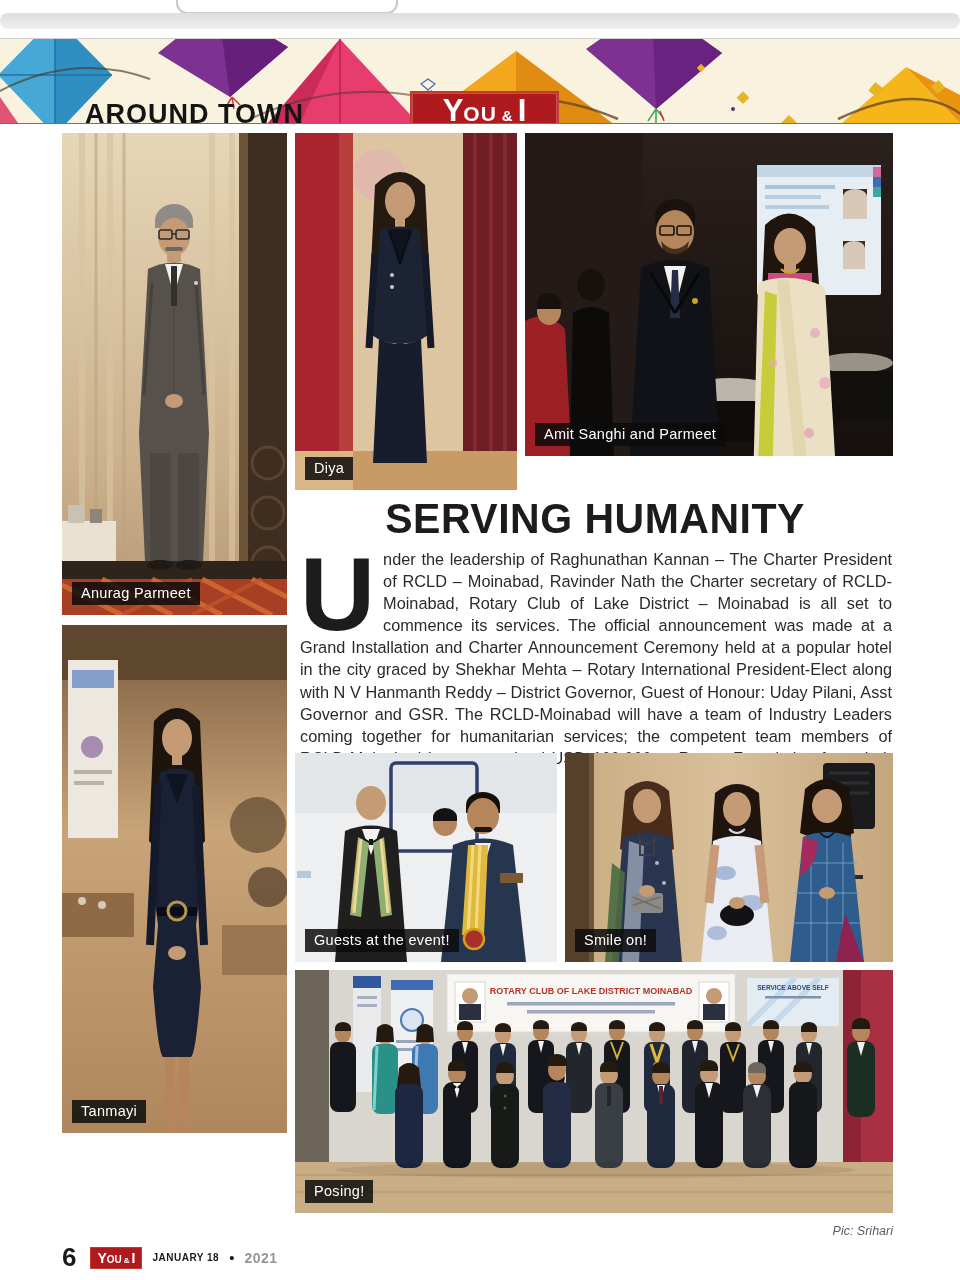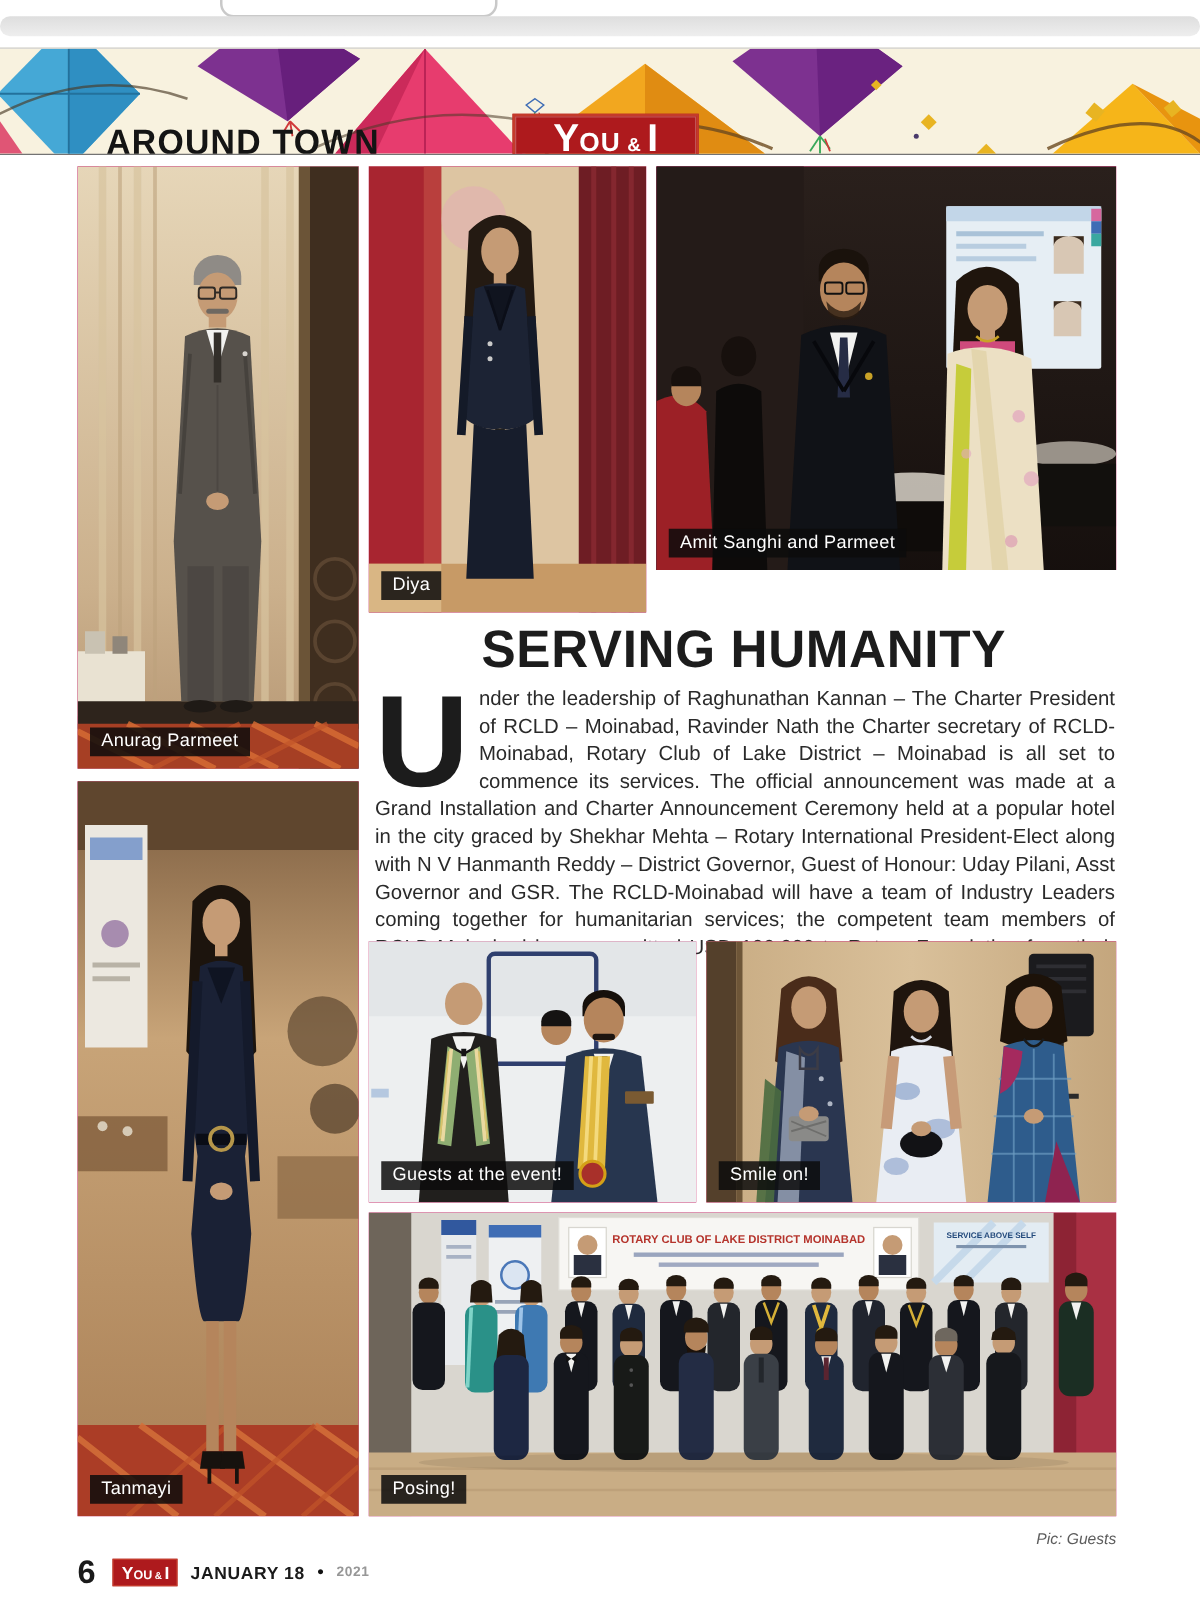--- a/index.html
+++ b/index.html
@@ -37,23 +37,23 @@
            margin:5px 10px 0 0;letter-spacing:-2px;}
 
   
   .credit{position:absolute;right:67px;top:1224px;font-size:12.5px;font-style:italic;color:#5c5c5c;}
   .footer{position:absolute;left:62px;top:1242px;display:flex;align-items:center;gap:10px;}
   .page-num{font-size:26px;font-weight:800;color:#1a1a1a;}
   .logo-box-small{background:#ae1a1d;border:1px solid #c43a2b;color:#fff;font-weight:700;
        display:flex;align-items:baseline;justify-content:center;padding:2px 6px;margin-left:4px;}
   .logo-box-small .b1{font-size:14px;} .logo-box-small .b2{font-size:10px;}
   .logo-box-small .b3{font-size:8px;margin:0 2px;} .logo-box-small .b4{font-size:14px;}
-  .footer-date{font-size:14px;font-weight:700;color:#1a1a1a;letter-spacing:.5px;}
+  .footer-date{font-size:10px;font-weight:700;color:#1a1a1a;letter-spacing:.5px;}
   .footer-dot{font-size:15px;color:#111;}
-  .footer-year{font-size:11px;font-weight:700;color:#979797;letter-spacing:.5px;}
+  .footer-year{font-size:14px;font-weight:700;color:#979797;letter-spacing:.5px;}
 
   
   svg .sk{fill:#c59b75} svg .sk2{fill:#b5855c} svg .hairD{fill:#241a10}
   svg .suitK{fill:#15171d} svg .suitN{fill:#1f2a3e} svg .shirtW{fill:#f2f2f0}
 </style>
 </head>
 <body>
 
 <div class="page">
 
@@ -248,21 +248,21 @@
       <path d="M256,136 q9,8 18,0" stroke="#c9a227" stroke-width="2" fill="none"></path>
     </svg>
     <figcaption class="cap">Amit Sanghi and Parmeet</figcaption>
   </figure>
 
   <h1 class="headline" style="margin:0;">SERVING HUMANITY</h1>
   <p class="article" style="margin:0;">
     <span class="dropcap">U</span><span>nder the leadership of Raghunathan Kannan – The Charter President of RCLD – Moinabad, Ravinder Nath the Charter secretary of RCLD-Moinabad, Rotary Club of Lake District – Moinabad is all set to commence its services. The official announcement was made at a Grand Installation and Charter Announcement Ceremony held at a popular hotel in the city graced by Shekhar Mehta – Rotary International President-Elect along with N V Hanmanth Reddy – District Governor, Guest of Honour: Uday Pilani, Asst Governor and GSR. The RCLD-Moinabad will have a team of Industry Leaders coming together for humanitarian services; the competent team members of RCLD-Moinabad have committed USD 100,000 to Rotary Foundation from their own money for service to humanity.</span>
   </p>
 
-  <figure class="photo" style="left:62px;top:625px;width:225px;height:588px;margin:0;">
+  <figure class="photo" style="left:62px;top:625px;width:225px;height:508px;margin:0;">
     <svg width="225" height="588" viewBox="0 0 225 588">
       <defs>
         <linearGradient id="p4bg" x1="0" y1="0" x2="0" y2="1">
           <stop offset="0" stop-color="#7a5b3e"></stop>
             <stop offset=".35" stop-color="#c8a478"></stop>
             <stop offset="1" stop-color="#a97f55"></stop>
         </linearGradient>
       </defs>
       <rect width="225" height="588" fill="url(#p4bg)"></rect>
       <rect x="0" y="0" width="225" height="55" fill="#5f462e"></rect>
@@ -520,21 +520,21 @@
           <polygon points="458,115 466,115 462,128" class="shirtW"></polygon>
         <ellipse cx="508" cy="104" rx="9" ry="10" class="sk"></ellipse>
           <path d="M499,96 q9,-9 18,0 l1,6 -20,0 z" class="hairD"></path>
           <rect x="494" y="112" width="28" height="86" rx="9" fill="#16181c"></rect>
       </g>
       <ellipse cx="300" cy="200" rx="260" ry="8" fill="#000" opacity=".08"></ellipse>
     </svg>
     <figcaption class="cap">Posing!</figcaption>
   </figure>
 
-  <div class="credit">Pic: Guests</div>
+  <div class="credit">Pic: Srihari</div>
 
   <div class="footer">
     <span class="page-num">6</span>
     <span class="logo-box-small">
       <span class="b1">Y</span>
         <span class="b2">OU</span>
         <span class="b3">&amp;</span>
         <span class="b4">I</span>
     </span>
     <span class="footer-date">JANUARY 18</span>

